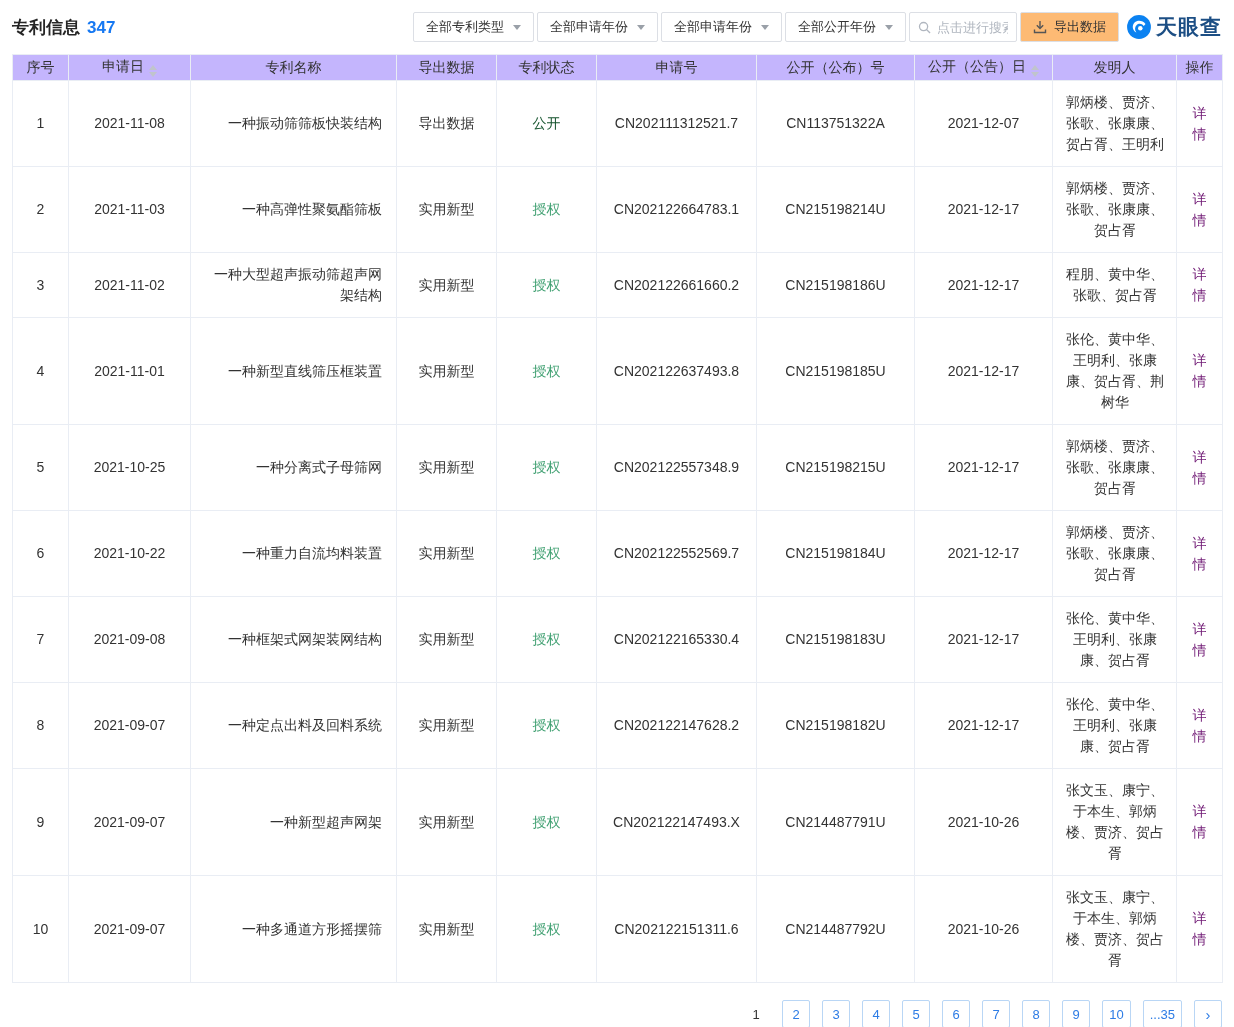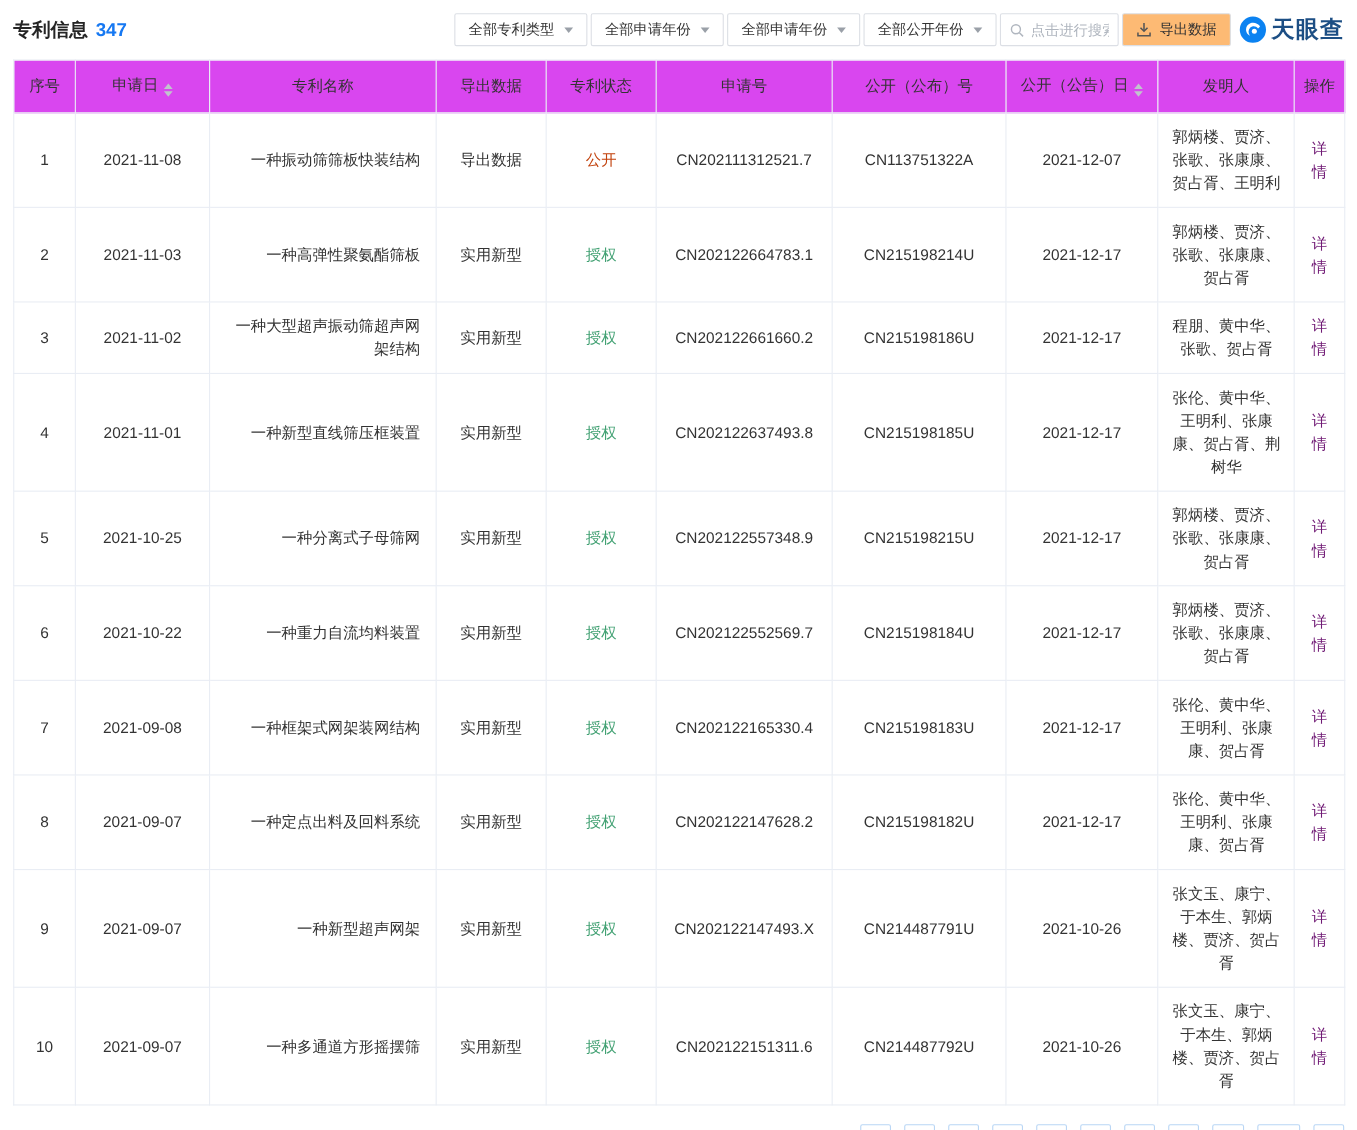--- a/index.html
+++ b/index.html
@@ -44,21 +44,21 @@
     border: 1px solid #dcdfe5; border-radius: 2px; background: #fdba74;
     font-size: 13px; color: #333; cursor: pointer; font-family: inherit; white-space: nowrap; justify-content: center;
   }
   .logo { display: flex; align-items: center; gap: 4px; margin-left: 4px; }
   .logo-text { font-size: 21px; font-weight: bold; color: #1c4e84; letter-spacing: 1px; }
 
   
   table { width: 100%; border-collapse: collapse; table-layout: fixed; }
   th, td { border: 1px solid #e9edf4; text-align: center; vertical-align: middle; }
   thead th {
-    background: #d946ef; height: 48px; font-weight: normal;
+    background: #c4b5fd; height: 26px; font-weight: normal;
     font-size: 14px; color: #333; white-space: nowrap;
   }
   td { padding: 11px 10px; line-height: 21px; font-size: 14px; color: #333; word-break: break-all; }
   td.name { text-align: right; padding-left: 14px; padding-right: 14px; word-break: normal; }
   td.inventors { padding-left: 10px; padding-right: 9px; }
   .detail-link { color: #701a75; cursor: pointer; text-decoration: none; }
   .sort { display: inline-flex; flex-direction: column; gap: 2px; margin-left: 5px; vertical-align: 1px; cursor: pointer; }
   .sort i { display: block; width: 0; height: 0; border-left: 4px solid transparent; border-right: 4px solid transparent; }
   .sort i.up   { border-bottom: 5px solid #c0c4cc; }
   .sort i.down { border-top: 5px solid #c0c4cc; }
@@ -160,21 +160,21 @@
           <th><span>发明人</span></th>
           <th><span>操作</span></th>
         </tr>
     </thead>
     <tbody id="table-body">
         <tr>
           <td>1</td>
           <td>2021-11-08</td>
           <td class="name">一种振动筛筛板快装结构</td>
           <td>导出数据</td>
-          <td><span class="status-badge" style="color: #c2410c;">公开</span></td>
+          <td><span class="status-badge" style="color: #14532d;">公开</span></td>
           <td>CN202111312521.7</td>
           <td>CN113751322A</td>
           <td>2021-12-07</td>
           <td class="inventors">郭炳楼、贾济、张歌、张康康、贺占胥、王明利</td>
           <td><a class="detail-link">详情</a></td>
         </tr>
         <tr>
           <td>2</td>
           <td>2021-11-03</td>
           <td class="name">一种高弹性聚氨酯筛板</td>

